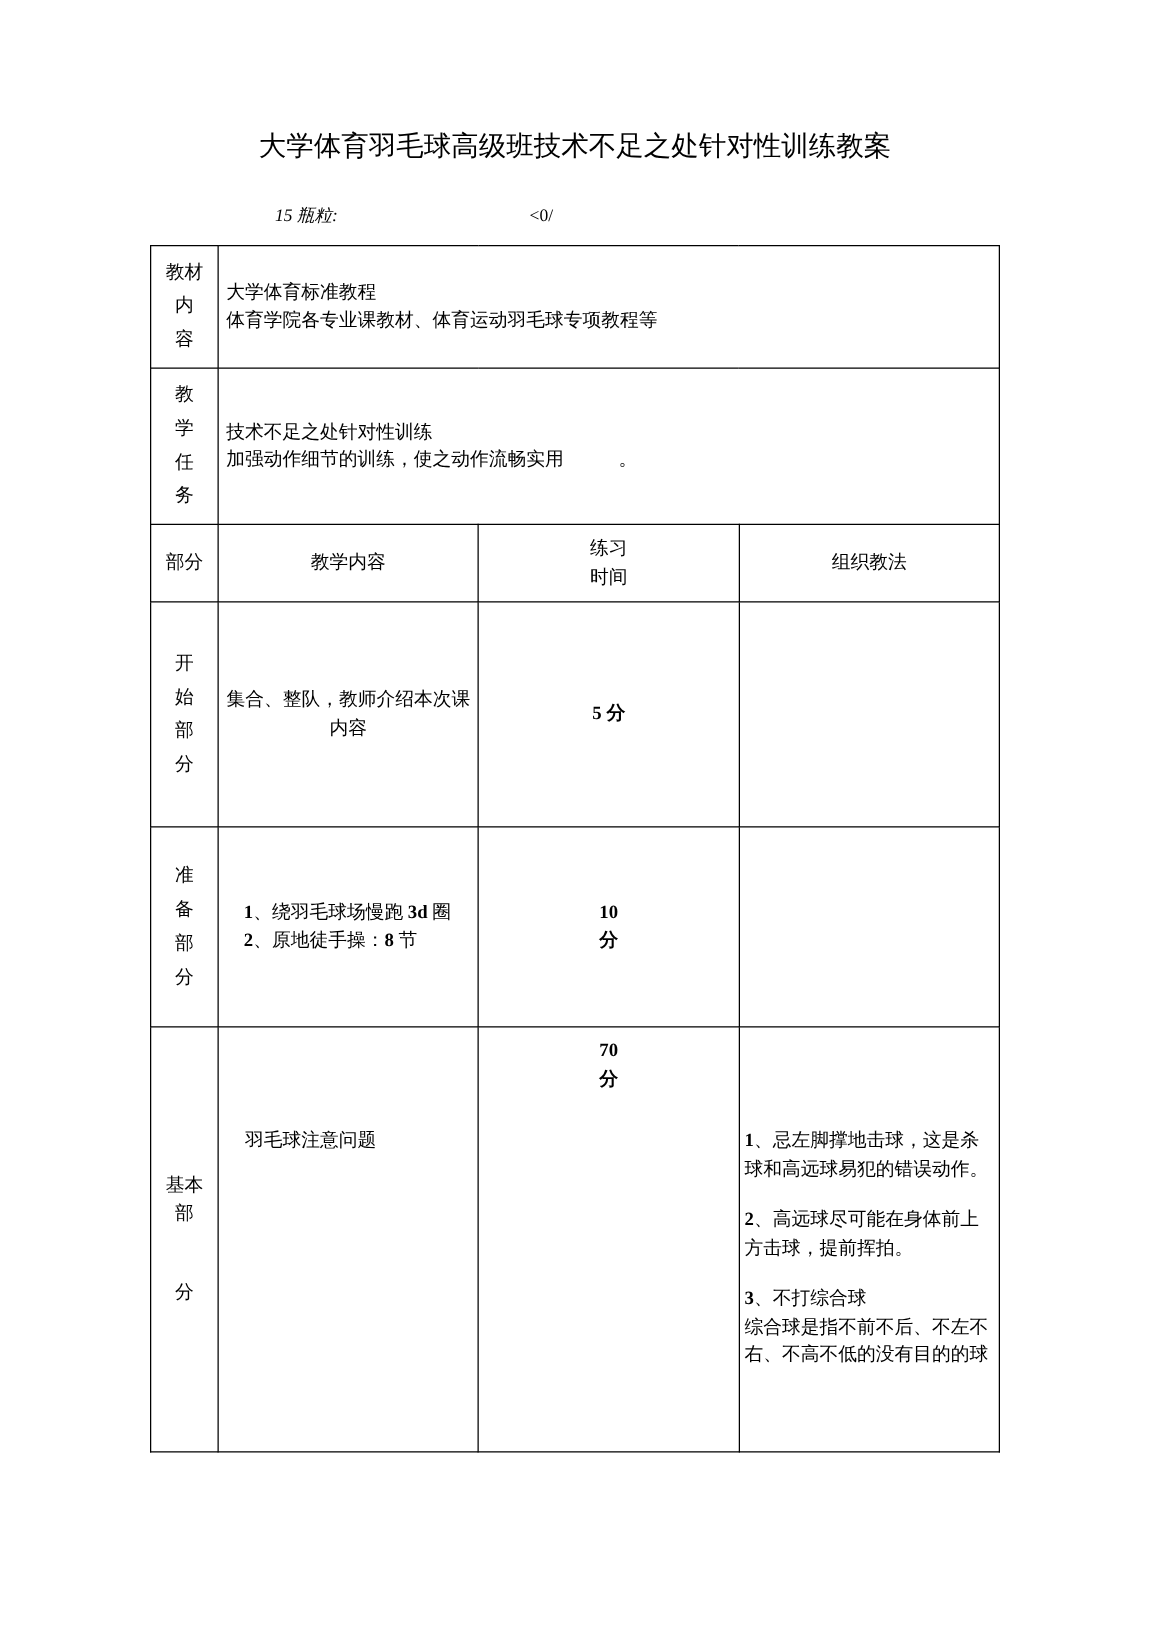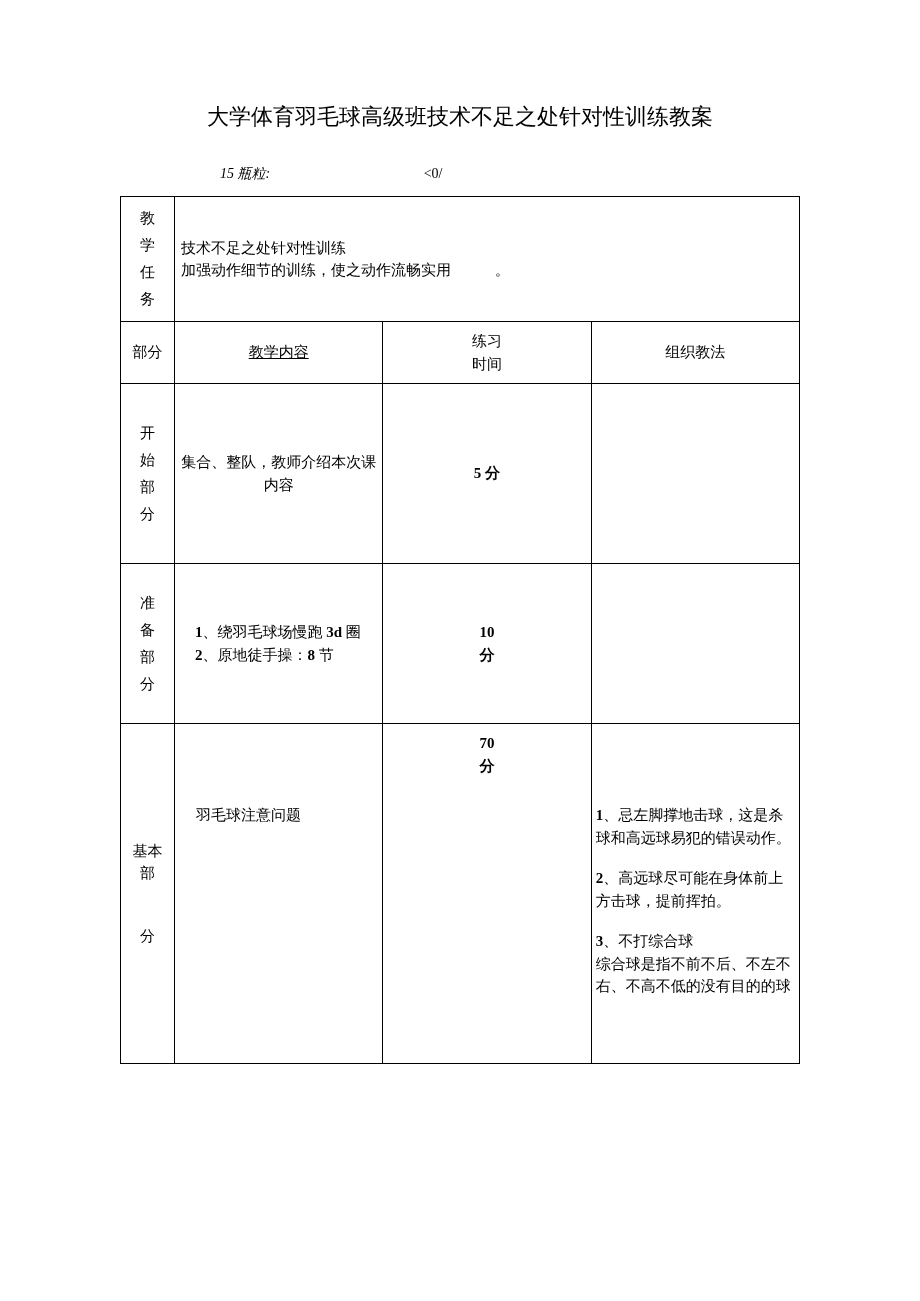--- a/index.html
+++ b/index.html
@@ -45,21 +45,20 @@
       padding: 8px 6px;
       vertical-align: middle;
       font-size: 15px;
     }
     .col-section {
       width: 54px;
       text-align: center;
     }
     .col-content {
       width: auto;
-      text-decoration: underline;
     }
     .col-time {
       width: 56px;
       text-align: center;
     }
     .col-method {
       width: 300px;
     }
     .vert-label {
       text-align: center;
@@ -132,20 +131,30 @@
 
 <div class="title">大学体育羽毛球高级班技术不足之处针对性训练教案</div>
 
 <div class="meta-row">
   <span class="num">15 瓶粒:</span>
   <span class="lt">&lt;0/</span>
 </div>
 
 <table>
   <tbody>
+      <tr>
+    <td class="col-section vert-label tall-1">
+      <span>教材内</span><br>
+      <span>容</span>
+    </td>
+    <td colspan="3" class="tall-1">
+      <div>大学体育标准教程</div>
+      <div>体育学院各专业课教材、体育运动羽毛球专项教程等</div>
+    </td>
+  </tr>
 
   <tr>
     <td class="col-section vert-label tall-2">
       <span>教</span><br>
       <span>学</span><br>
       <span>任</span><br>
       <span>务</span>
     </td>
     <td colspan="3" class="tall-2">
       <div>技术不足之处针对性训练</div>

